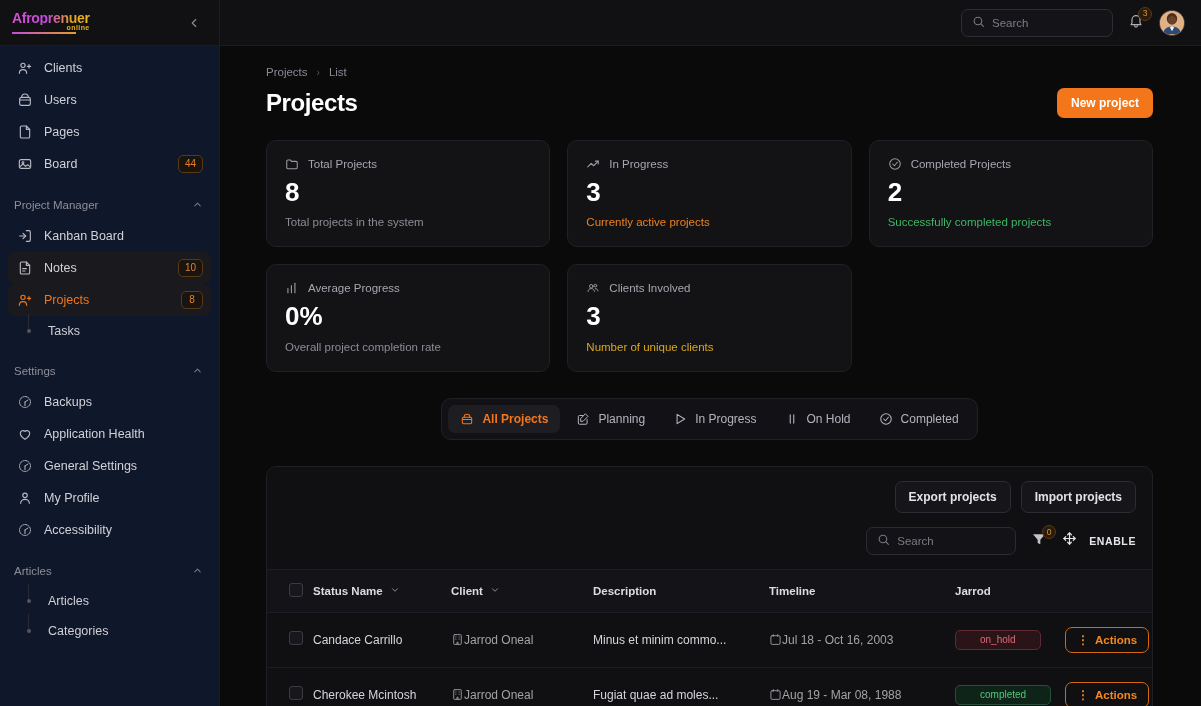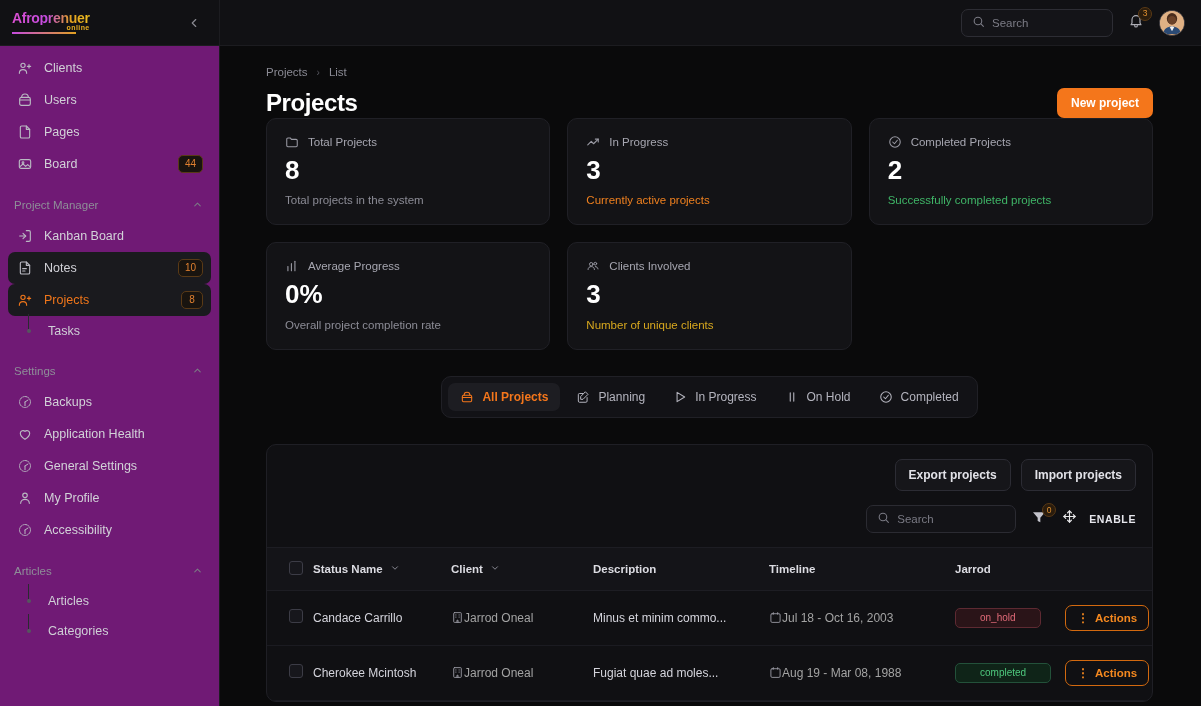--- a/index.html
+++ b/index.html
@@ -8,21 +8,21 @@
     background: #0a0a0b;
     font-family: "Liberation Sans", sans-serif;
     color: #e8e8ea;
     overflow: hidden;
   }
   .app { display: flex; width: 1201px; height: 706px; }
 
   
   .sidebar {
     width: 220px; height: 706px;
-    background: #701a75;
+    background: #0f172a;
     border-right: 1px solid #1c1c20;
     display: flex; flex-direction: column;
     flex: 0 0 220px;
     overflow: hidden;
   }
   .sb-top {
     height: 46px; flex: 0 0 46px;
     display: flex; align-items: center; justify-content: space-between;
     padding: 0 14px 0 12px;
     background: #111114;
@@ -122,21 +122,21 @@
   .crumb a { color: #8a8a94; text-decoration: none; cursor: pointer; }
 
   .title-row { display: flex; align-items: center; justify-content: space-between; margin-top: 10px; }
   .page-title { font-size: 24px; font-weight: bold; color: #fff; letter-spacing: -0.4px; }
   .new-btn {
     background: #f4761b; color: #fff; border: none; border-radius: 7px;
     font-size: 12px; font-weight: bold; padding: 8px 14px; cursor: pointer;
     font-family: inherit;
   }
 
-  .stats-grid { display: grid; grid-template-columns: repeat(3, 1fr); gap: 17px; }
+  .stats-grid { display: grid; grid-template-columns: repeat(3, 1fr); gap: 17px; margin-top: 22px; }
   .stat-card {
     background: #131316; border: 1px solid #202026; border-radius: 10px;
     padding: 16px 18px 18px 18px; min-height: 102px;
   }
   .stat-head { display: flex; align-items: center; gap: 9px; font-size: 11.5px; color: #a6a6b0; }
   .stat-head .ico { width: 14px; height: 14px; display:flex; align-items:center; justify-content:center; color:#9a9aa4; }
   .stat-val { font-size: 26px; font-weight: bold; color: #fff; margin-top: 8px; line-height: 1.05; }
   .stat-sub { font-size: 11.5px; margin-top: 10px; color: #8c8c96; }
 
   .filters-wrap { display: flex; justify-content: center; margin-top: 26px; }

